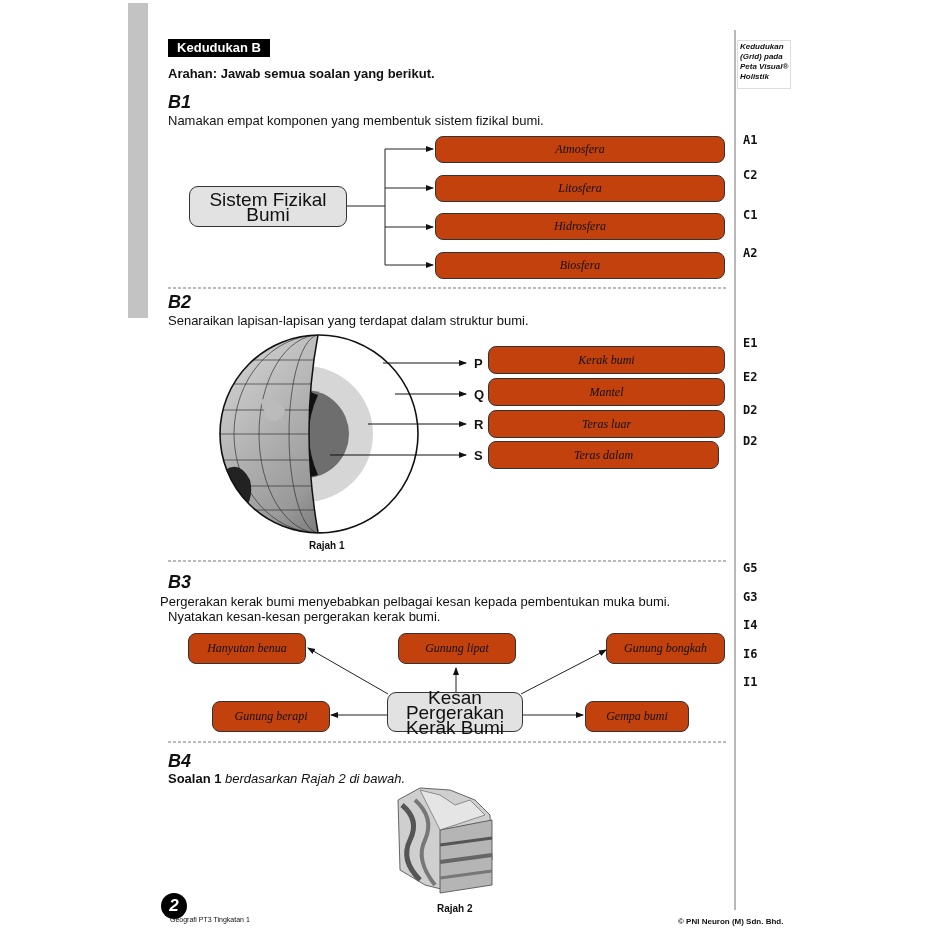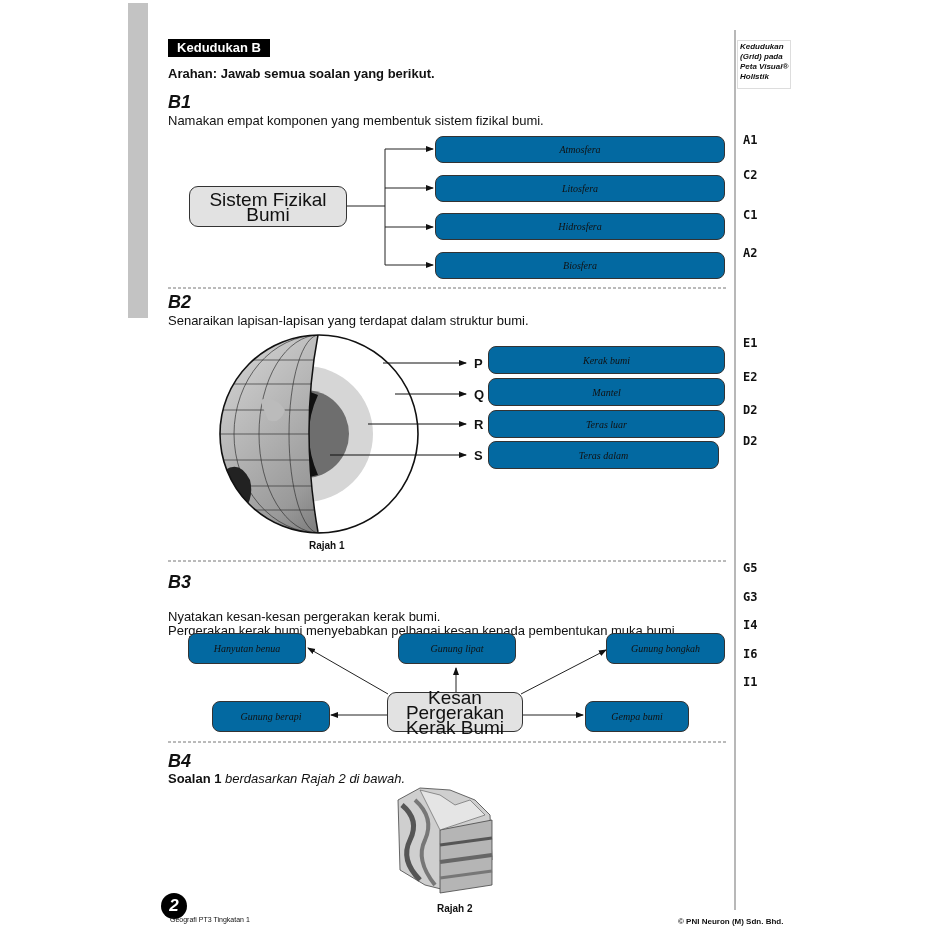--- a/index.html
+++ b/index.html
@@ -9,22 +9,22 @@
   .graybar { left:128px; top:3px; width:20px; height:315px; background:#c3c3c3; }
   .vline { left:734px; top:30px; width:2px; height:880px; background:#b8b8b8; }
   .section-tag { left:168px; top:39px; width:102px; height:18px; background:#000; color:#fff;
                  font-weight:bold; font-size:13px; line-height:18px; text-align:center; }
   .instr { left:168px; top:66px; font-size:13px; font-weight:bold; }
   .qhead { font-size:18px; font-weight:bold; font-style:italic; }
   .qtext { font-size:13px; }
   .grid-note { left:737px; top:40px; width:50px; height:46px; border:1px solid #ddd;
                font-size:8px; font-weight:bold; font-style:italic; line-height:10px; padding:1px 0 0 2px; }
   .gcode { left:743px; font-size:12px; font-weight:bold; font-family:"DejaVu Sans Mono", monospace; }
-  .ansbox { border:1.2px solid #333; border-radius:8px; background:#0369a1;
-            font-family:"Liberation Serif", serif; font-style:italic; font-size:10px;
+  .ansbox { border:1.2px solid #333; border-radius:8px; background:#c2410c;
+            font-family:"Liberation Serif", serif; font-style:italic; font-size:12px;
             display:flex; align-items:center; justify-content:center; box-sizing:border-box; }
   .mainbox { border:1.2px solid #333; border-radius:9px; background:#e2e2e2; font-size:19px;
              display:flex; align-items:center; justify-content:center; text-align:center;
              box-sizing:border-box; line-height:15px; }
   .letter { font-size:13px; font-weight:bold; }
   .caption { font-size:10px; font-weight:bold; }
   svg.overlay { position:absolute; left:0; top:0; width:950px; height:950px; pointer-events:none; }
   .pageno { left:161px; top:893px; width:26px; height:26px; border-radius:50%; background:#000; color:#fff;
             font-weight:bold; font-style:italic; font-size:17px; text-align:center; line-height:26px; }
   .footer-left { left:170px; top:916px; font-size:7px; }
@@ -157,21 +157,21 @@
 <div class="abs ansbox" style="left:488px;top:441px;width:231px;height:28px;">Teras dalam</div>
 
 <div class="abs caption" style="left:309px;top:540px;">Rajah 1</div>
 
 <div class="abs gcode" style="top:336px;">E1</div>
 <div class="abs gcode" style="top:370px;">E2</div>
 <div class="abs gcode" style="top:403px;">D2</div>
 <div class="abs gcode" style="top:434px;">D2</div>
 
 <div class="abs qhead" style="left:168px;top:572px;">B3</div>
-<div class="abs qtext" style="left:168px;top:594px;margin-top:29px;">Pergerakan kerak bumi menyebabkan pelbagai kesan kepada pembentukan muka bumi.</div>
+<div class="abs qtext" style="left:160px;top:594px;">Pergerakan kerak bumi menyebabkan pelbagai kesan kepada pembentukan muka bumi.</div>
 <div class="abs qtext" style="left:168px;top:609px;">Nyatakan kesan-kesan pergerakan kerak bumi.</div>
 
 <div class="abs ansbox" style="left:188px;top:633px;width:118px;height:31px;">Hanyutan benua</div>
 <div class="abs ansbox" style="left:398px;top:633px;width:118px;height:31px;">Gunung lipat</div>
 <div class="abs ansbox" style="left:606px;top:633px;width:119px;height:31px;">Gunung bongkah</div>
 <div class="abs ansbox" style="left:212px;top:701px;width:118px;height:31px;">Gunung berapi</div>
 <div class="abs ansbox" style="left:585px;top:701px;width:104px;height:31px;">Gempa bumi</div>
 <div class="abs mainbox" style="left:387px;top:692px;width:136px;height:40px;padding:0 14px;">Kesan Pergerakan Kerak Bumi</div>
 
 <div class="abs gcode" style="top:561px;">G5</div>

